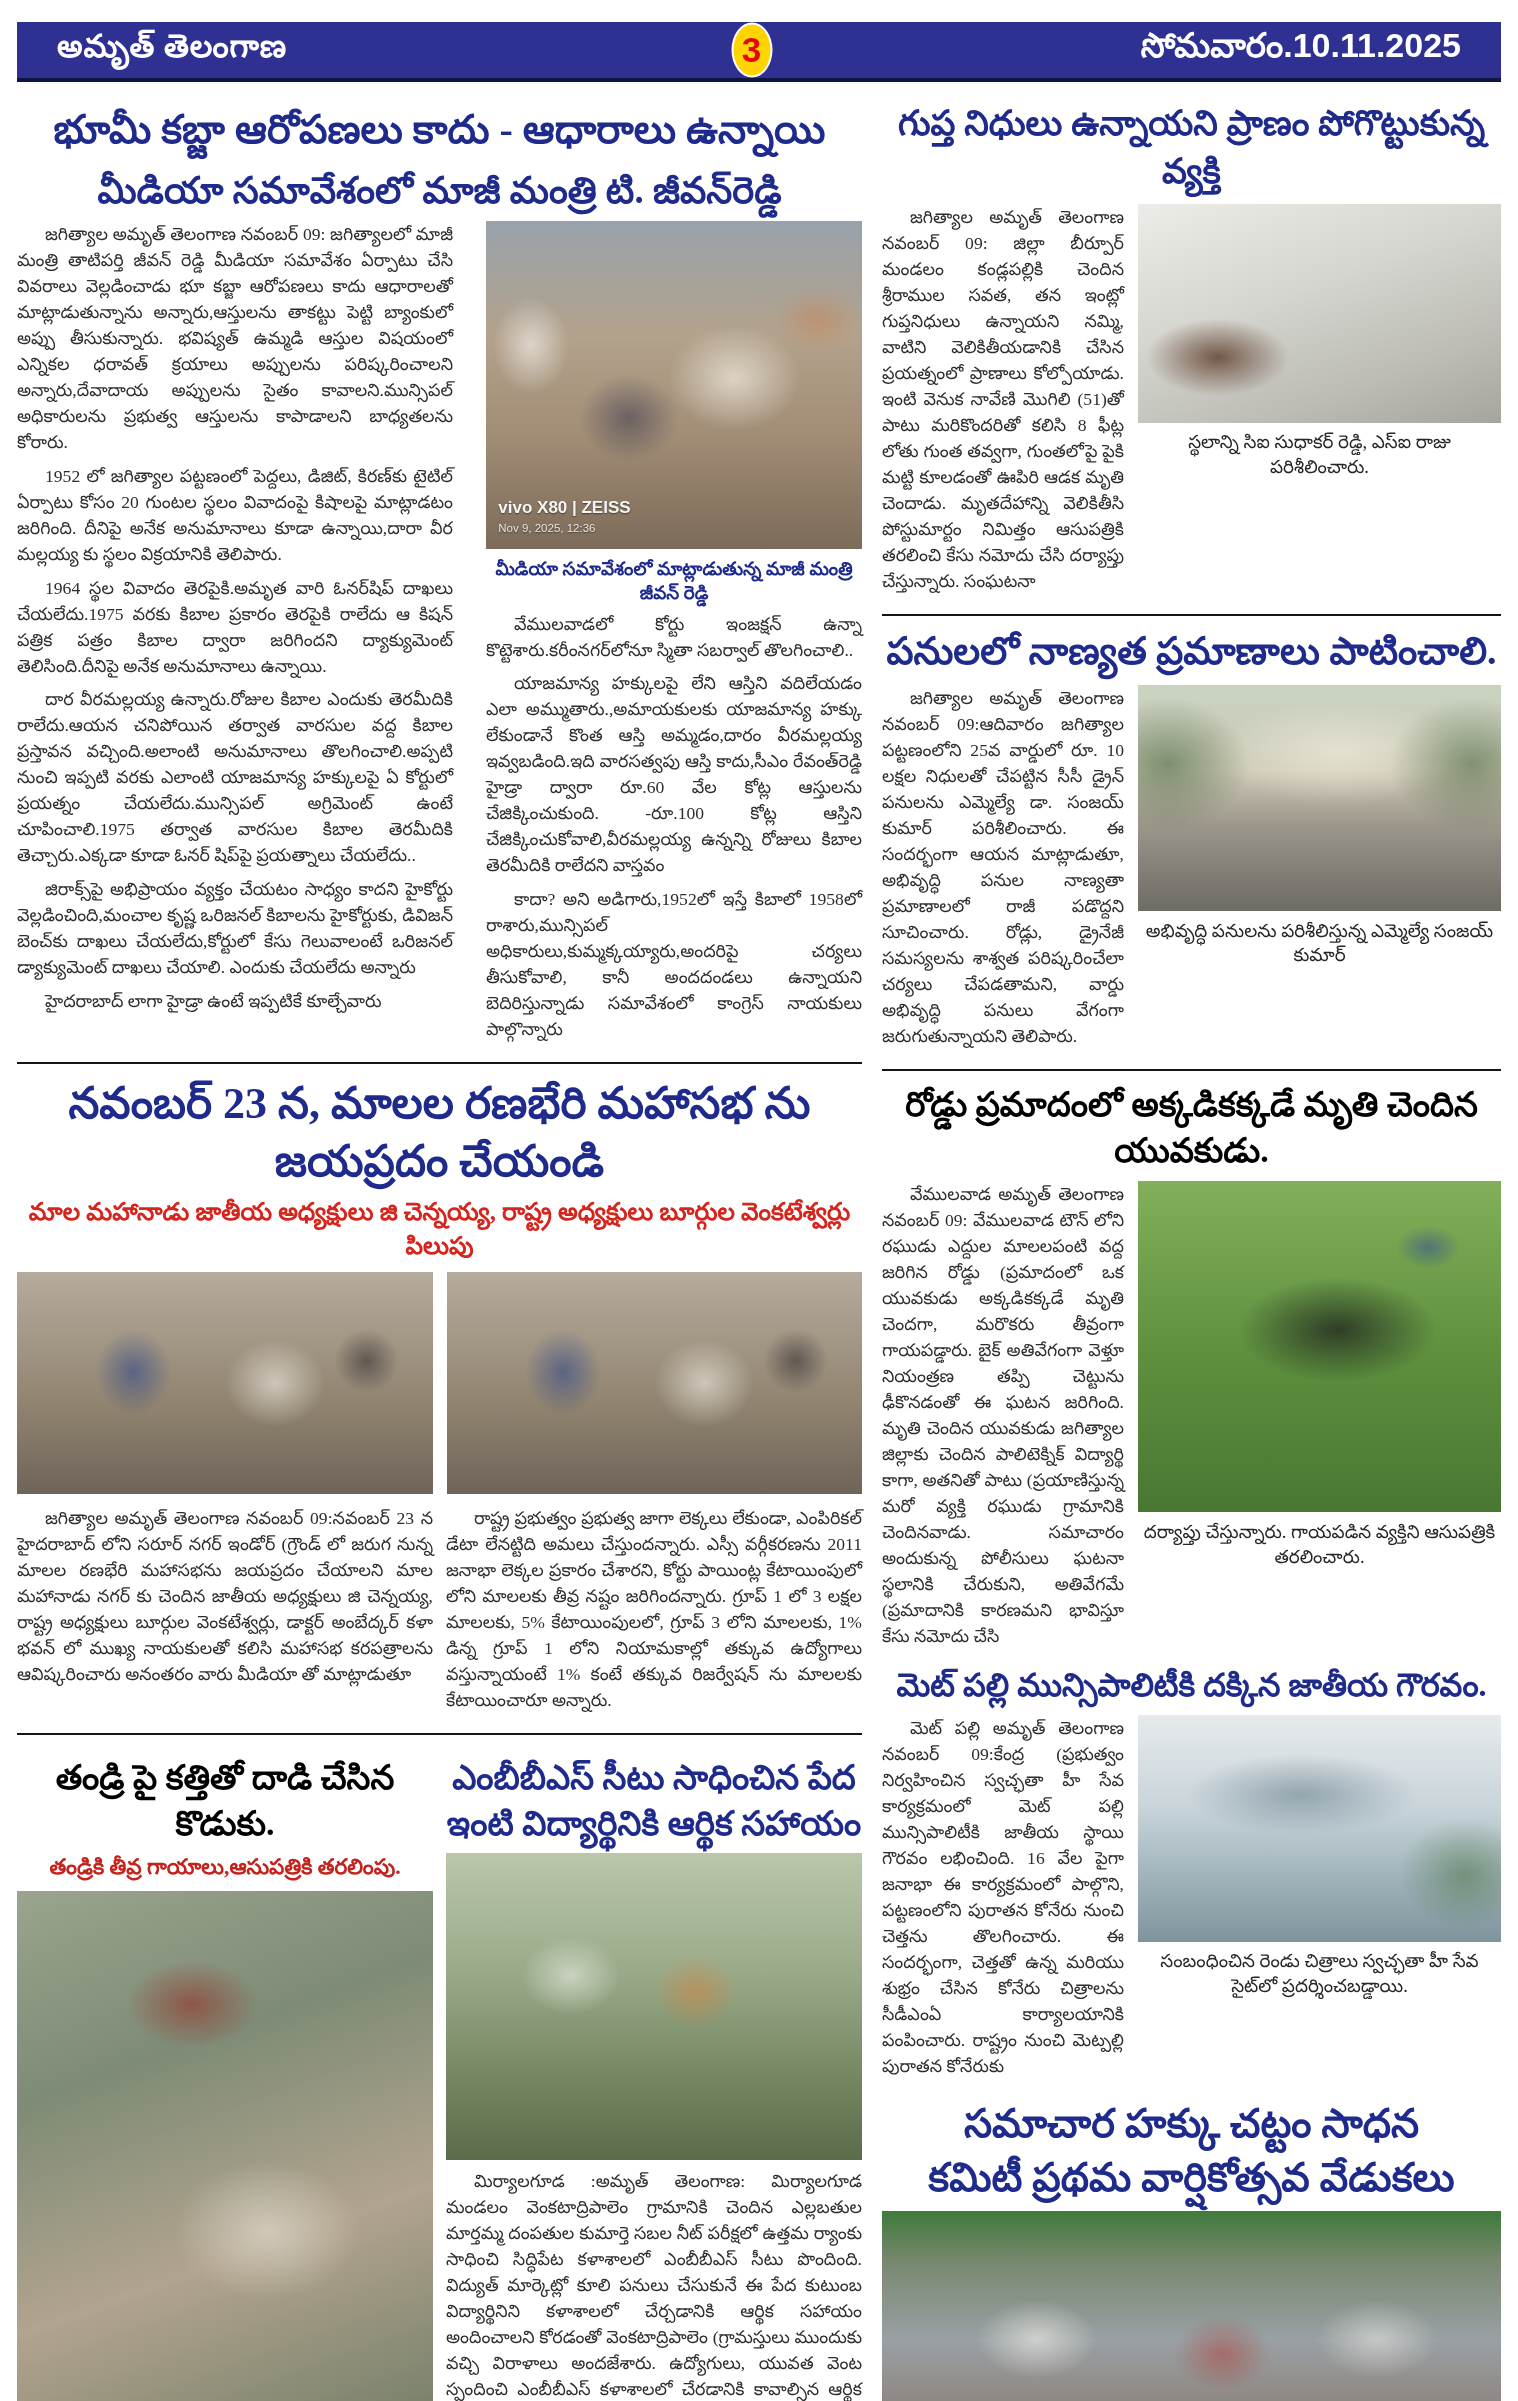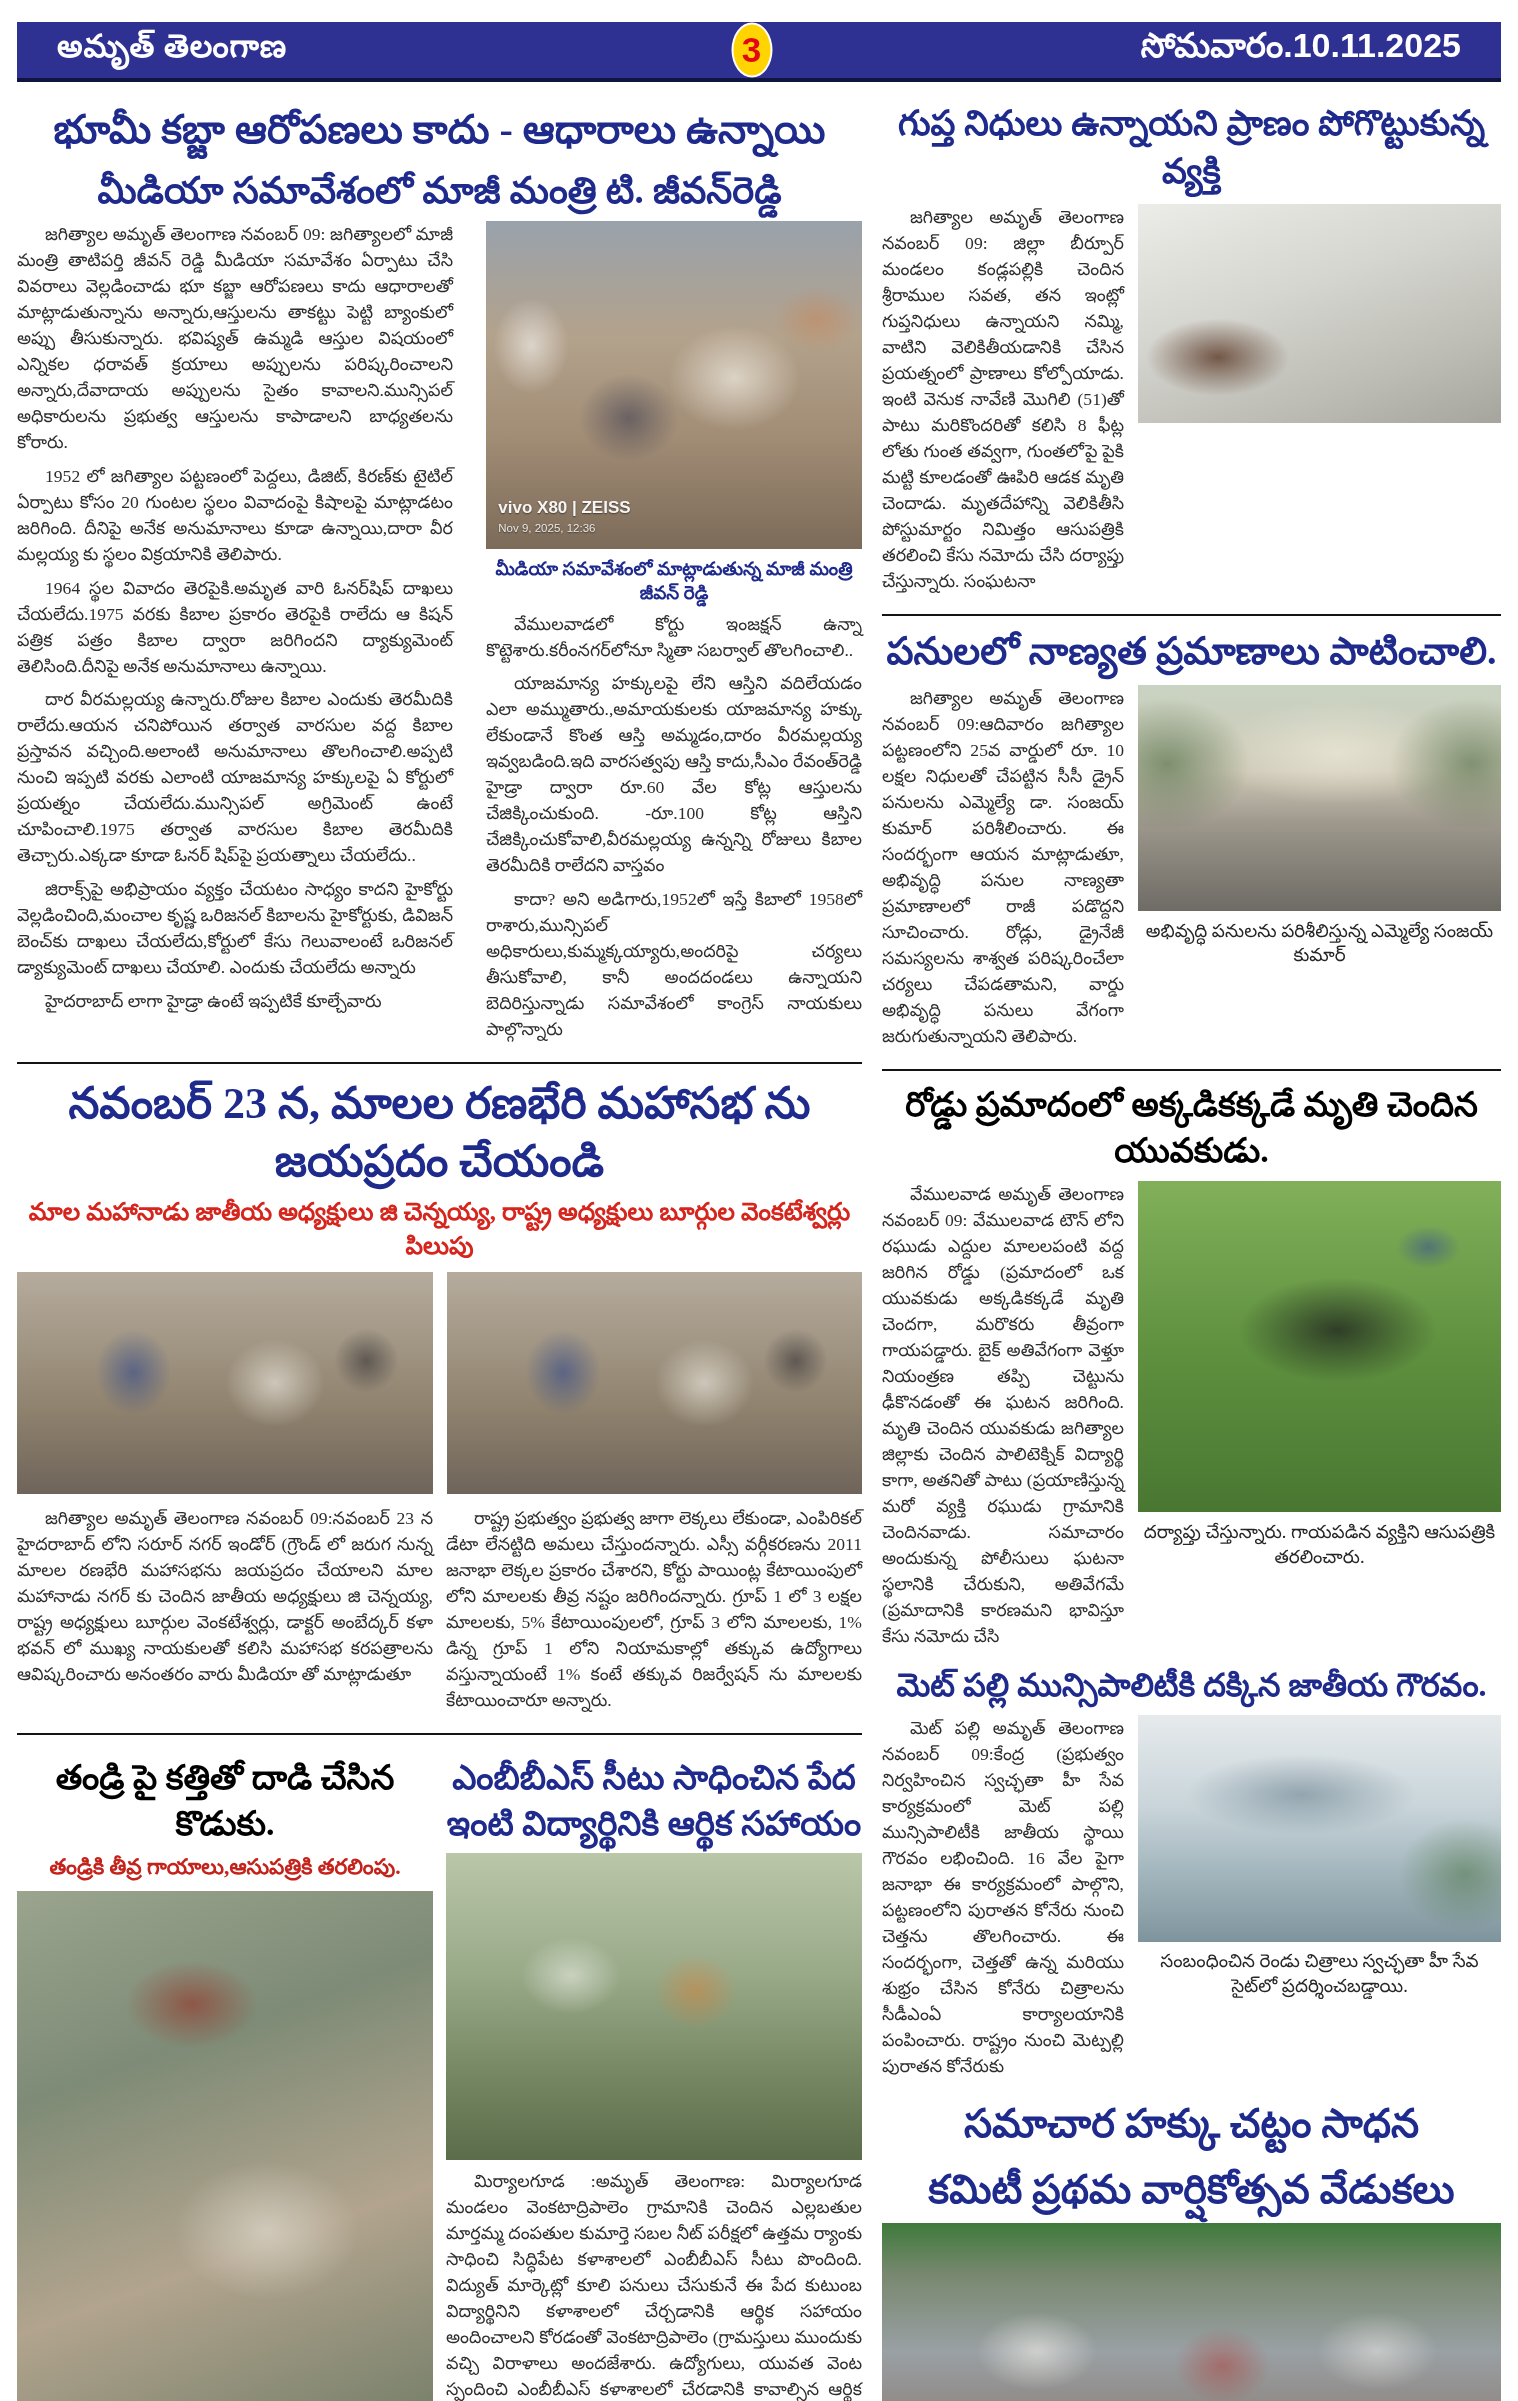--- a/index.html
+++ b/index.html
@@ -231,20 +231,21 @@
     <div class="col-right">
 
       <article>
         <h1 class="h-blue" style="font-size:35px; line-height:48px; margin:7.7px 0 7.7px;">గుప్త నిధులు ఉన్నాయని ప్రాణం పోగొట్టుకున్న వ్యక్తి</h1>
         <div class="r-split">
           <div class="r-text">
             <p class="p">జగిత్యాల అమృత్ తెలంగాణ నవంబర్ 09: జిల్లా బీర్పూర్ మండలం కండ్లపల్లికి చెందిన శ్రీరాముల సవత, తన ఇంట్లో గుప్తనిధులు ఉన్నాయని నమ్మి, వాటిని వెలికితీయడానికి చేసిన ప్రయత్నంలో ప్రాణాలు కోల్పోయాడు. ఇంటి వెనుక నావేణి మొగిలి (51)తో పాటు మరికొందరితో కలిసి 8 ఫీట్ల లోతు గుంత తవ్వగా, గుంతలోపై పైకి మట్టి కూలడంతో ఊపిరి ఆడక మృతి చెందాడు. మృతదేహాన్ని వెలికితీసి పోస్టుమార్టం నిమిత్తం ఆసుపత్రికి తరలించి కేసు నమోదు చేసి దర్యాప్తు చేస్తున్నారు. సంఘటనా</p>
           </div>
           <div class="r-media">
             <div class="photo ph-cloth" style="height:219px;"></div>
+            <p class="cap cap-dark">స్థలాన్ని సిఐ సుధాకర్ రెడ్డి, ఎస్ఐ రాజు పరిశీలించారు.</p>
           </div>
         </div>
       </article>
 
       <hr class="rule">
 
       <article>
         <h1 class="h-blue" style="font-size:38px; line-height:51px; margin:4.6px 0 7.7px;">పనులలో నాణ్యత ప్రమాణాలు పాటించాలి.</h1>
         <div class="r-split">
           <div class="r-text">
@@ -279,21 +280,21 @@
             <p class="p">మెట్ పల్లి అమృత్ తెలంగాణ నవంబర్ 09:కేంద్ర (ప్రభుత్వం నిర్వహించిన స్వచ్ఛతా హీ సేవ కార్యక్రమంలో మెట్ పల్లి మున్సిపాలిటీకి జాతీయ స్థాయి గౌరవం లభించింది. 16 వేల పైగా జనాభా ఈ కార్యక్రమంలో పాల్గొని, పట్టణంలోని పురాతన కోనేరు నుంచి చెత్తను తొలగించారు. ఈ సందర్భంగా, చెత్తతో ఉన్న మరియు శుభ్రం చేసిన కోనేరు చిత్రాలను సీడీఎంఏ కార్యాలయానికి పంపించారు. రాష్ట్రం నుంచి మెట్పల్లి పురాతన కోనేరుకు</p>
           </div>
           <div class="r-media">
             <div class="photo ph-building" style="height:227px;"></div>
             <p class="cap cap-dark">సంబంధించిన రెండు చిత్రాలు స్వచ్ఛతా హీ సేవ సైట్‌లో ప్రదర్శించబడ్డాయి.</p>
           </div>
         </div>
       </article>
 
       <article style="margin-top:10.7px;">
-        <h1 class="h-blue" style="font-size:40px; line-height:54px; margin-bottom:12px;">సమాచార హక్కు చట్టం సాధన</h1>
+        <h1 class="h-blue" style="font-size:40px; line-height:54px; margin-bottom:0;">సమాచార హక్కు చట్టం సాధన</h1>
         <h1 class="h-blue" style="font-size:40px; line-height:54px; margin-top:0; margin-bottom:6px;">కమిటీ ప్రథమ వార్షికోత్సవ వేడుకలు</h1>
         <div class="photo ph-rti" style="height:285px; margin-bottom:9.2px;"></div>
 
       </article>
 
     </div>
   </main>
 </div>
 
 

